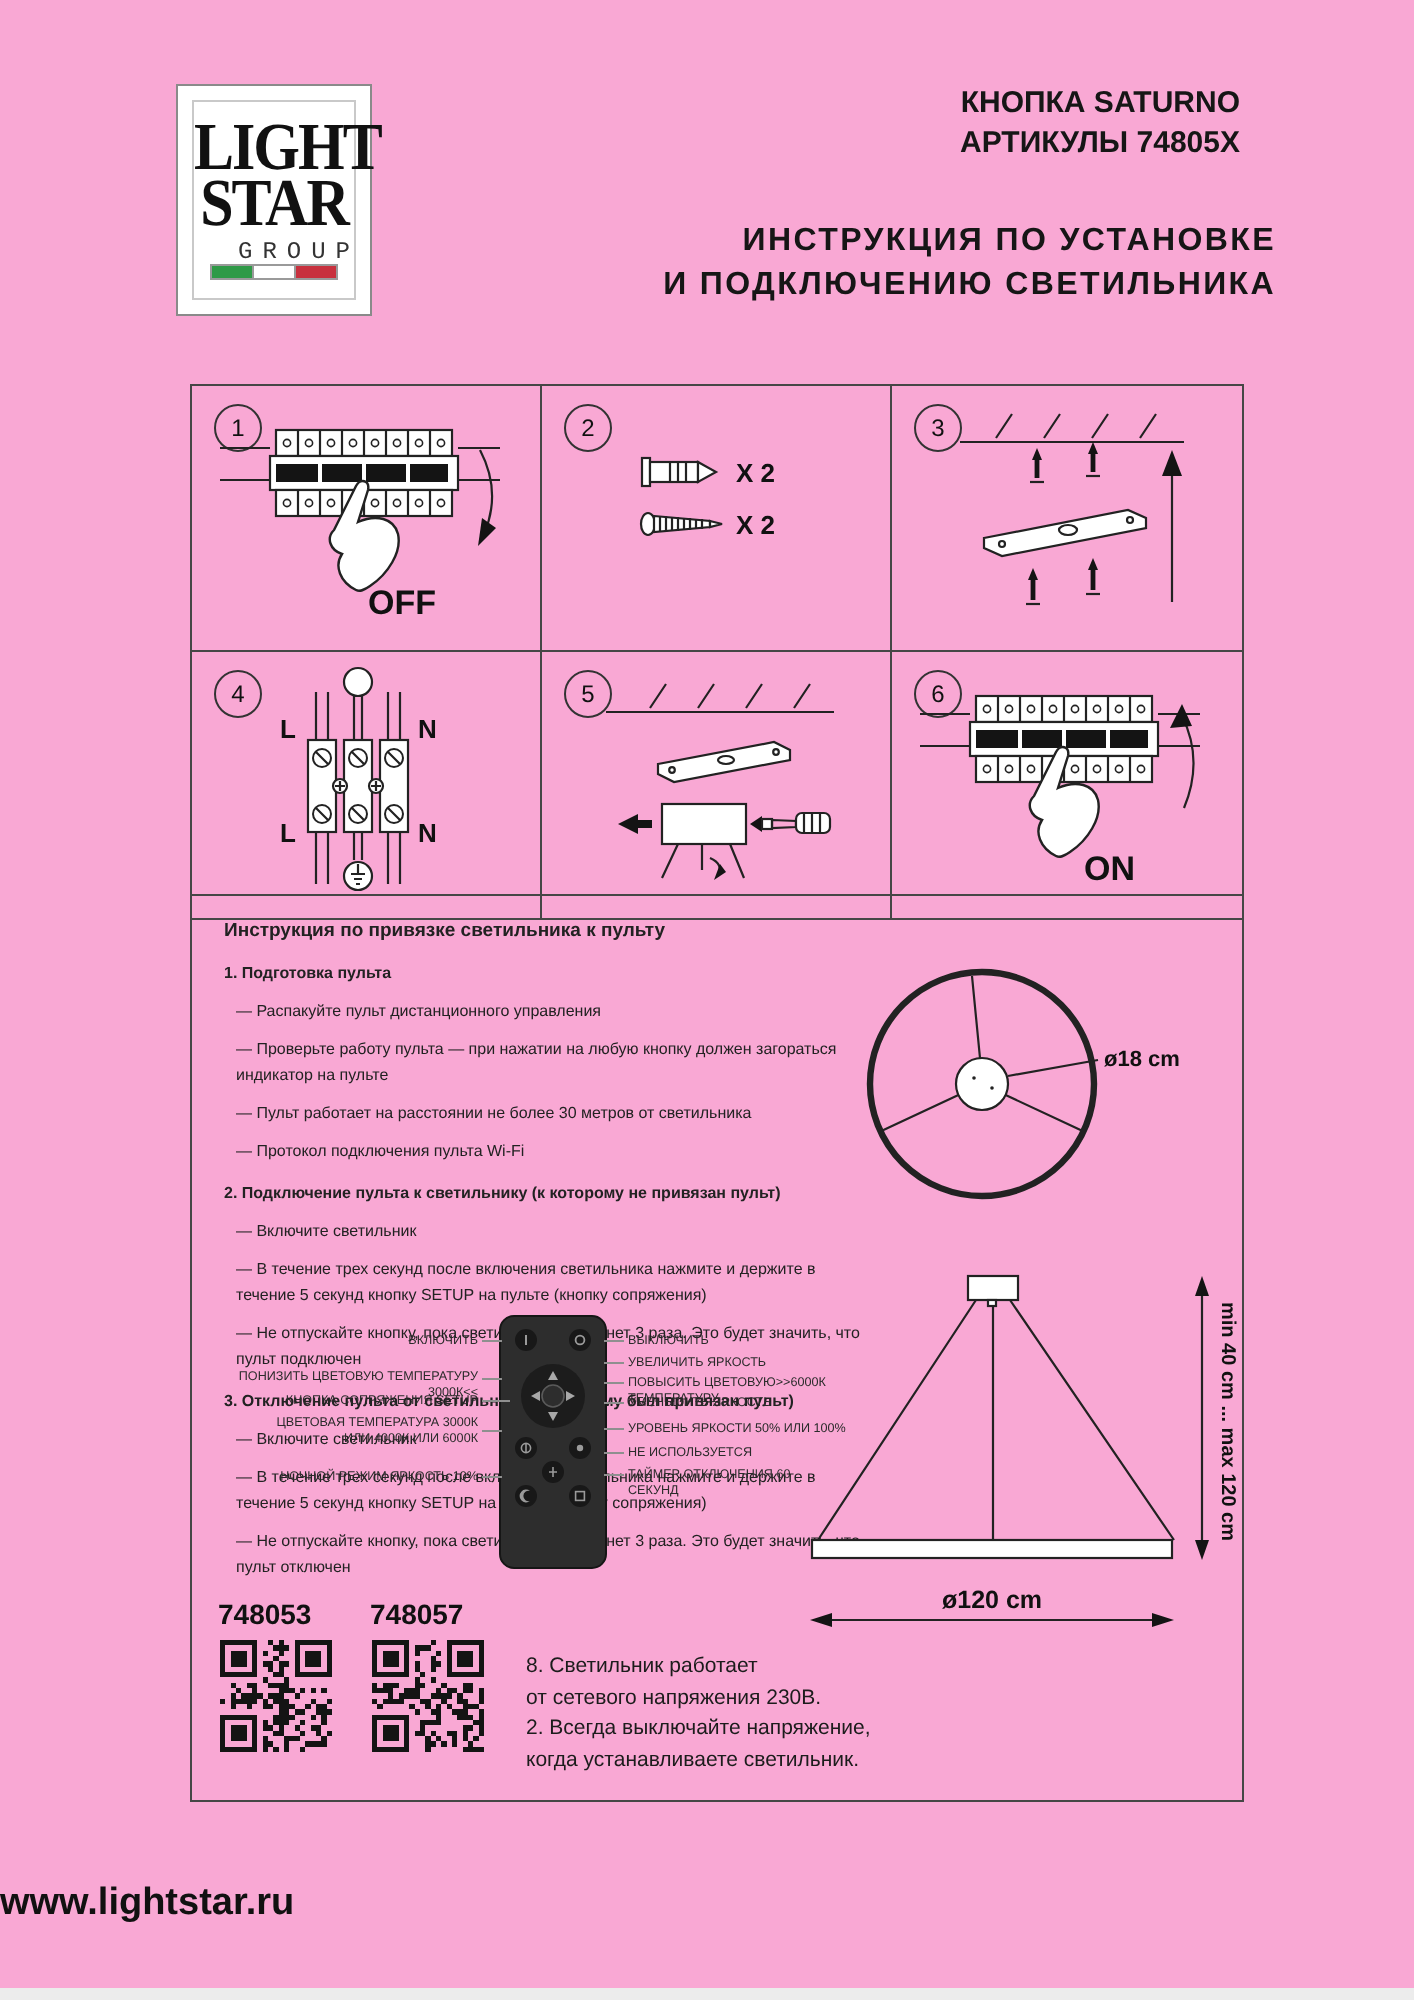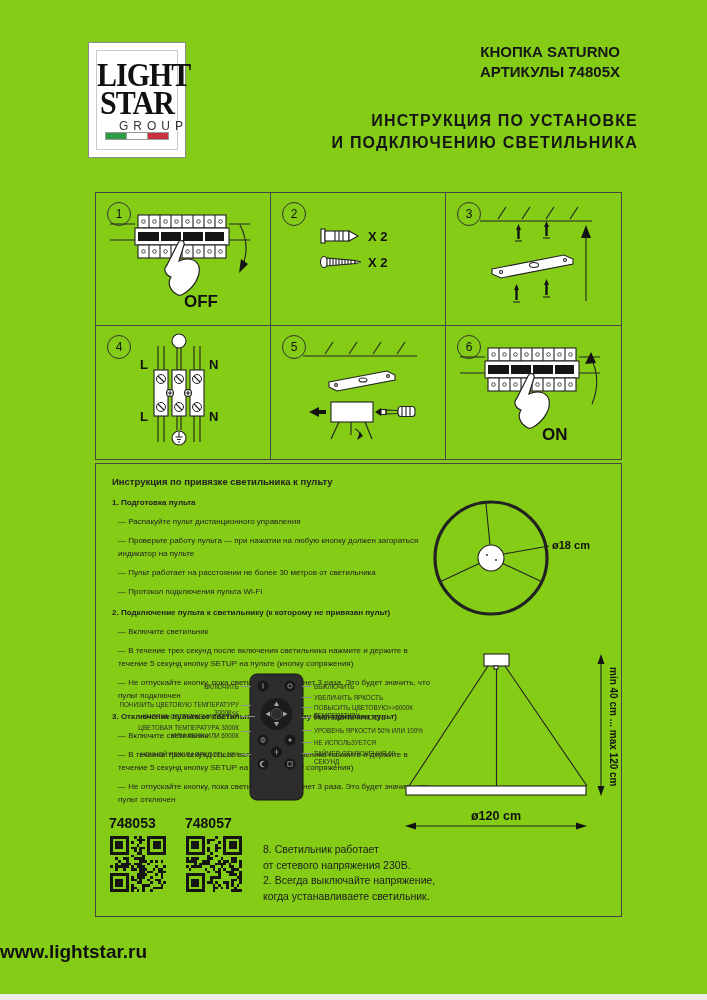--- a/index.html
+++ b/index.html
@@ -1,28 +1,28 @@
 <!DOCTYPE html>
 <html><head>
 <meta charset="utf-8">
 <style>
   html,body{margin:0;padding:0;background:#fff;}
-  .page{position:relative;width:707px;height:1000px;background:#84cc16;overflow:hidden;
+  .page{position:relative;width:707px;height:1000px;background:#f9a8d4;overflow:hidden;
         font-family:"Liberation Sans",sans-serif;color:#1d1d1d;}
   .abs{position:absolute;}
 
   
   .logo-box{position:absolute;left:88px;top:42px;width:96px;height:114px;
             border:1px solid #8a8a8a;background:#fff;}
   .logo-inner{position:absolute;left:7px;top:7px;right:7px;bottom:7px;
               border:1px solid #c9c9c9;text-align:center;}
   .logo-word{font-family:"Liberation Serif",serif;font-weight:bold;font-size:30px;
              line-height:.82;letter-spacing:-1px;transform:scaleY(1.12);
              transform-origin:top center;color:#111;margin-top:10px;}
-  .logo-group{font-size:12px;letter-spacing:5px;color:#333;margin-top:9px;margin-left:22px;}
+  .logo-group{font-size:12px;letter-spacing:5px;color:#333;margin-top:9px;margin-left:22px;font-family:Liberation Mono, monospace;}
   .flag{position:absolute;left:8px;right:8px;bottom:9px;height:6px;display:flex;
         border:1px solid #9a9a9a;}
   .flag div{flex:1;border-right:1px solid #9a9a9a;}
   .flag div:last-child{border-right:none;}
 
   .hdr-top{position:absolute;right:87px;top:42px;text-align:right;
            font-weight:bold;font-size:15px;line-height:20px;color:#161616;}
   .hdr-title{position:absolute;right:69px;top:110px;text-align:right;
              font-weight:bold;font-size:16px;line-height:22px;letter-spacing:1.2px;color:#161616;}
 
@@ -35,21 +35,21 @@
   .cell:nth-child(n+4){border-bottom:none;}
   .stepnum{position:absolute;left:11px;top:9px;width:22px;height:22px;border:1px solid #333;
            border-radius:50%;font-size:12px;line-height:22px;text-align:center;color:#111;}
   .cell svg{position:absolute;left:0;top:0;}
   .dline{stroke:#222;stroke-width:1.1;fill:none;}
   .dfill{fill:#fff;stroke:#222;stroke-width:1.1;}
   .dblack{fill:#141414;stroke:none;}
   .dtext{font-family:"Liberation Sans",sans-serif;font-weight:bold;fill:#111;}
 
   
-  .content{position:absolute;left:95px;top:463px;width:525px;height:452px;
+  .content{position:absolute;left:95px;top:447px;width:525px;height:452px;
            border:1px solid #464646;}
   .pairing{position:absolute;left:16px;top:11px;width:326px;font-size:8px;line-height:13px;color:#222;}
   .pairing .ttl{font-weight:bold;font-size:9.5px;margin-bottom:4px;}
   .pairing .sec{font-weight:bold;margin-top:8px;margin-bottom:1px;}
   .pairing .it{margin:6px;}
 
   
   .rlabel{position:absolute;font-size:6.3px;line-height:8px;color:#2b2b2b;}
   .rlabel.l{text-align:right;}
   .lead{position:absolute;height:1px;background:#8f8f8f;}

